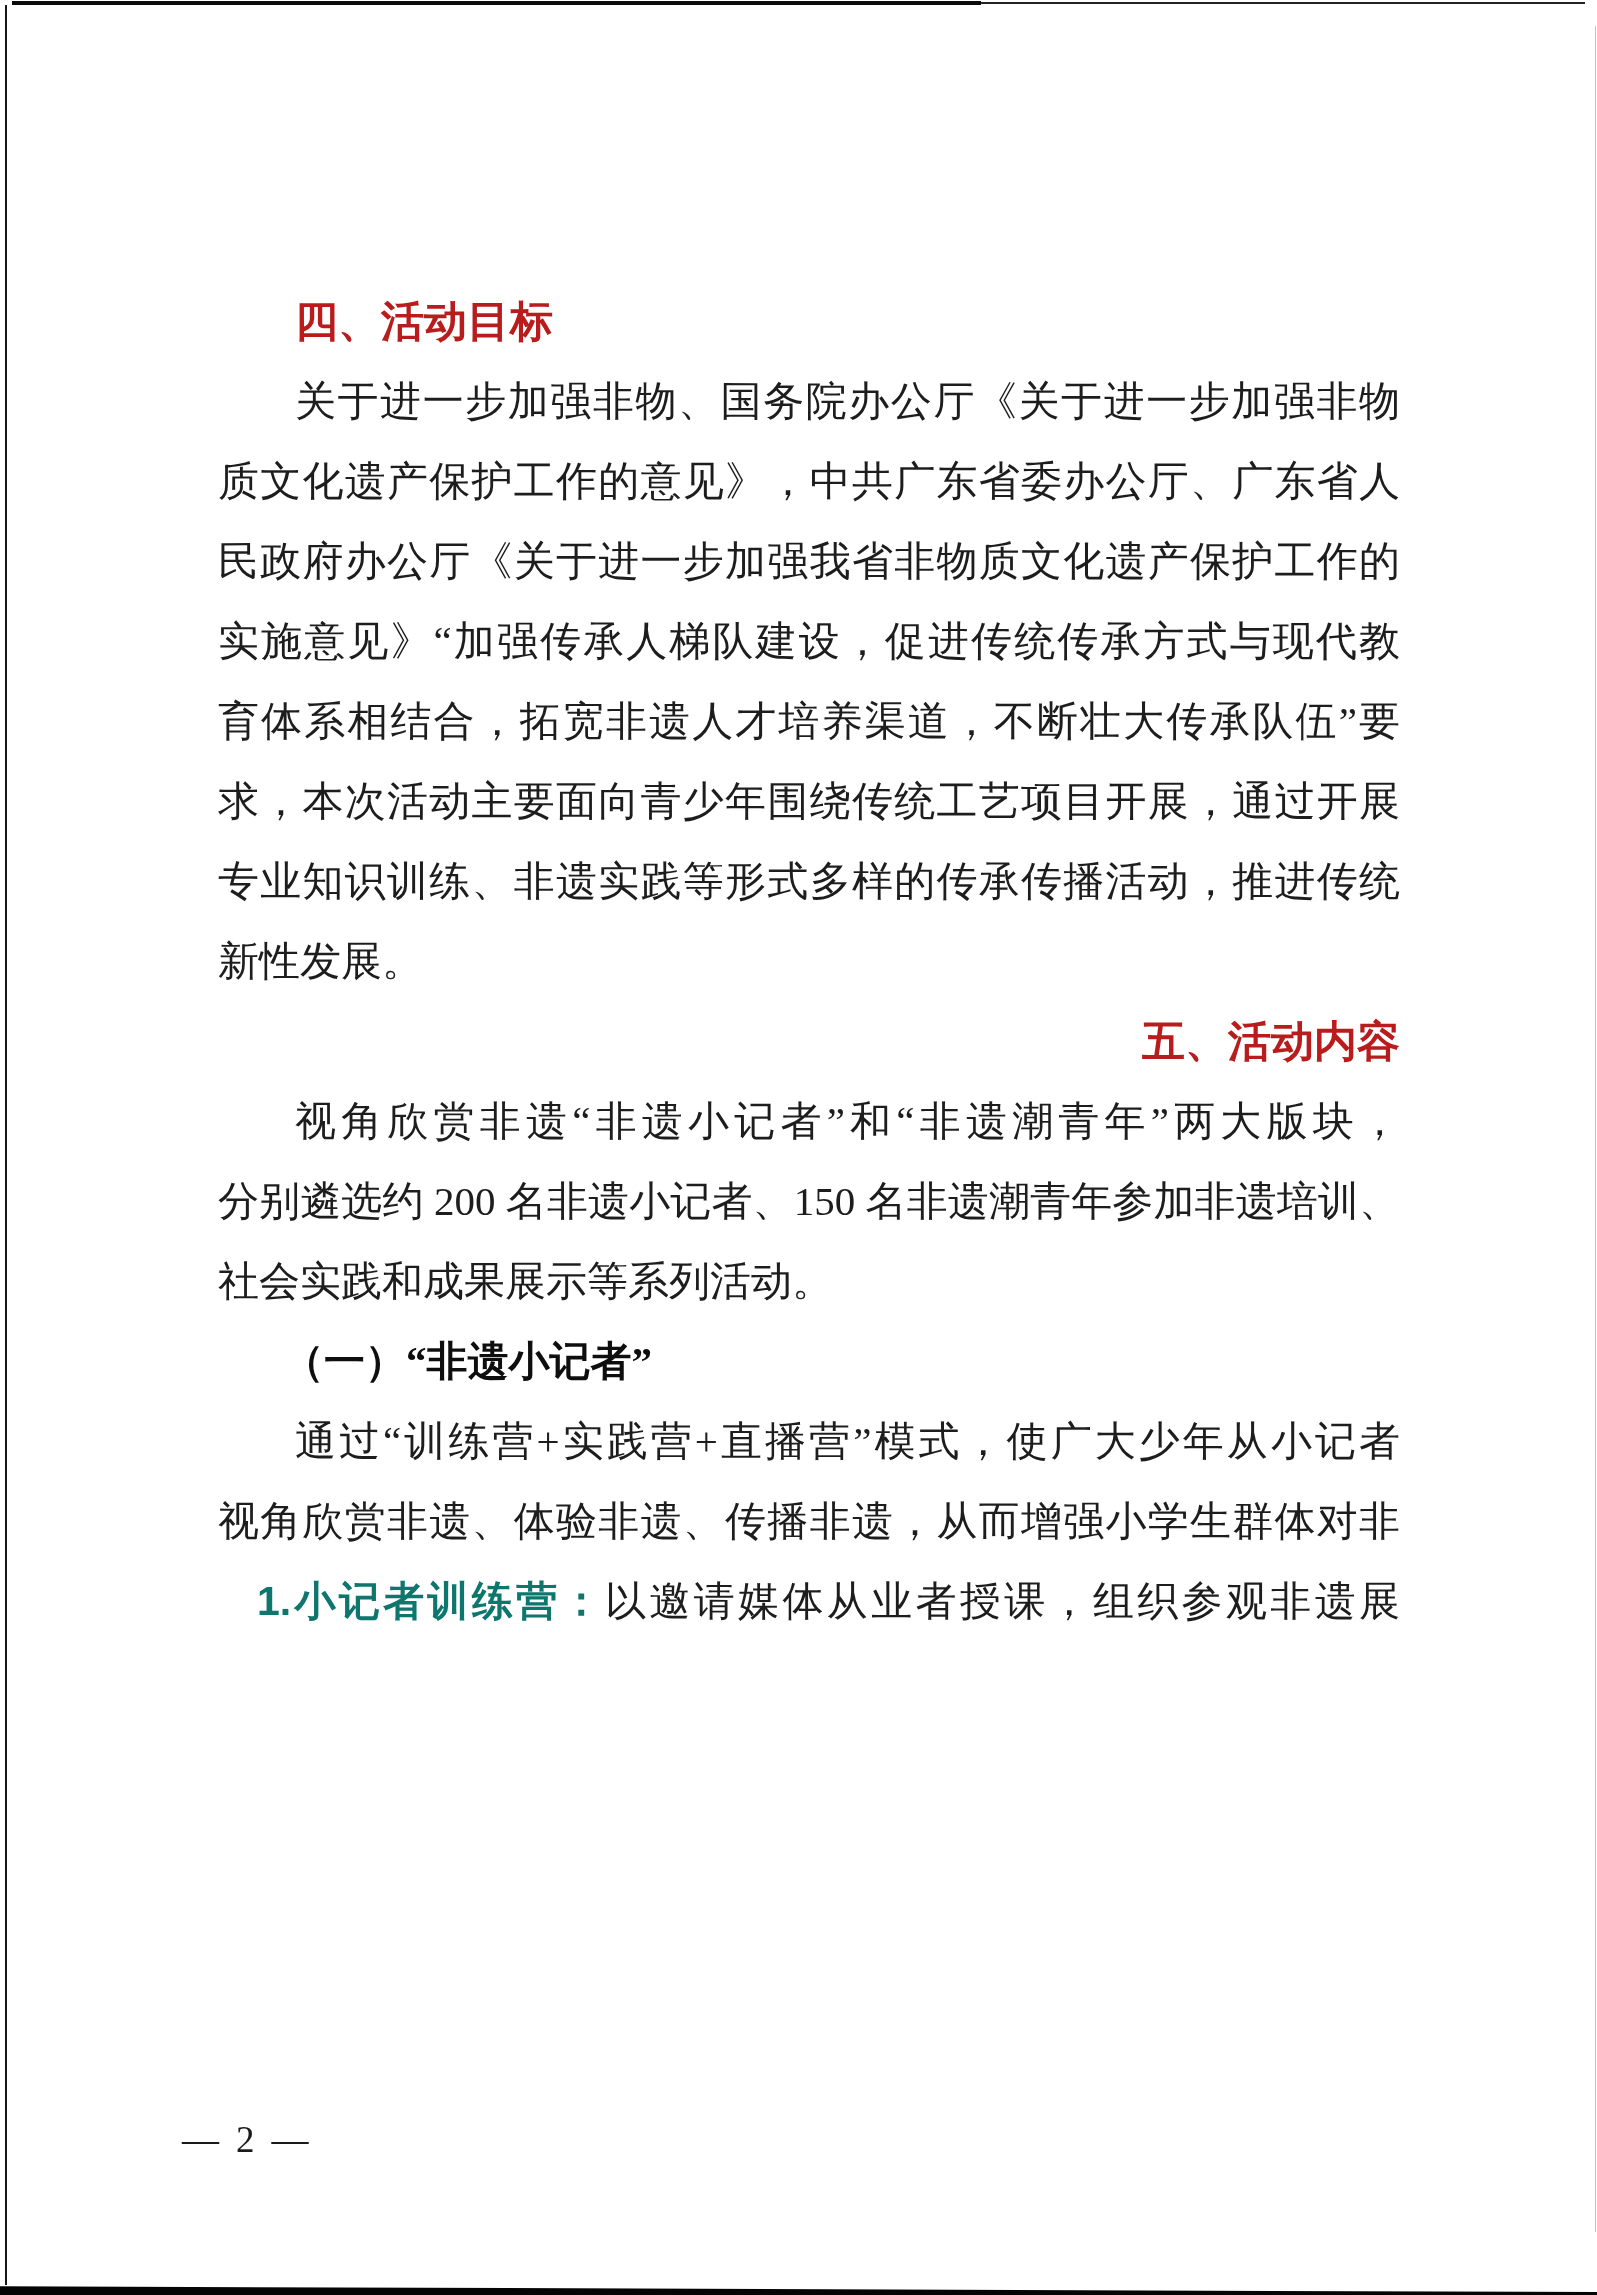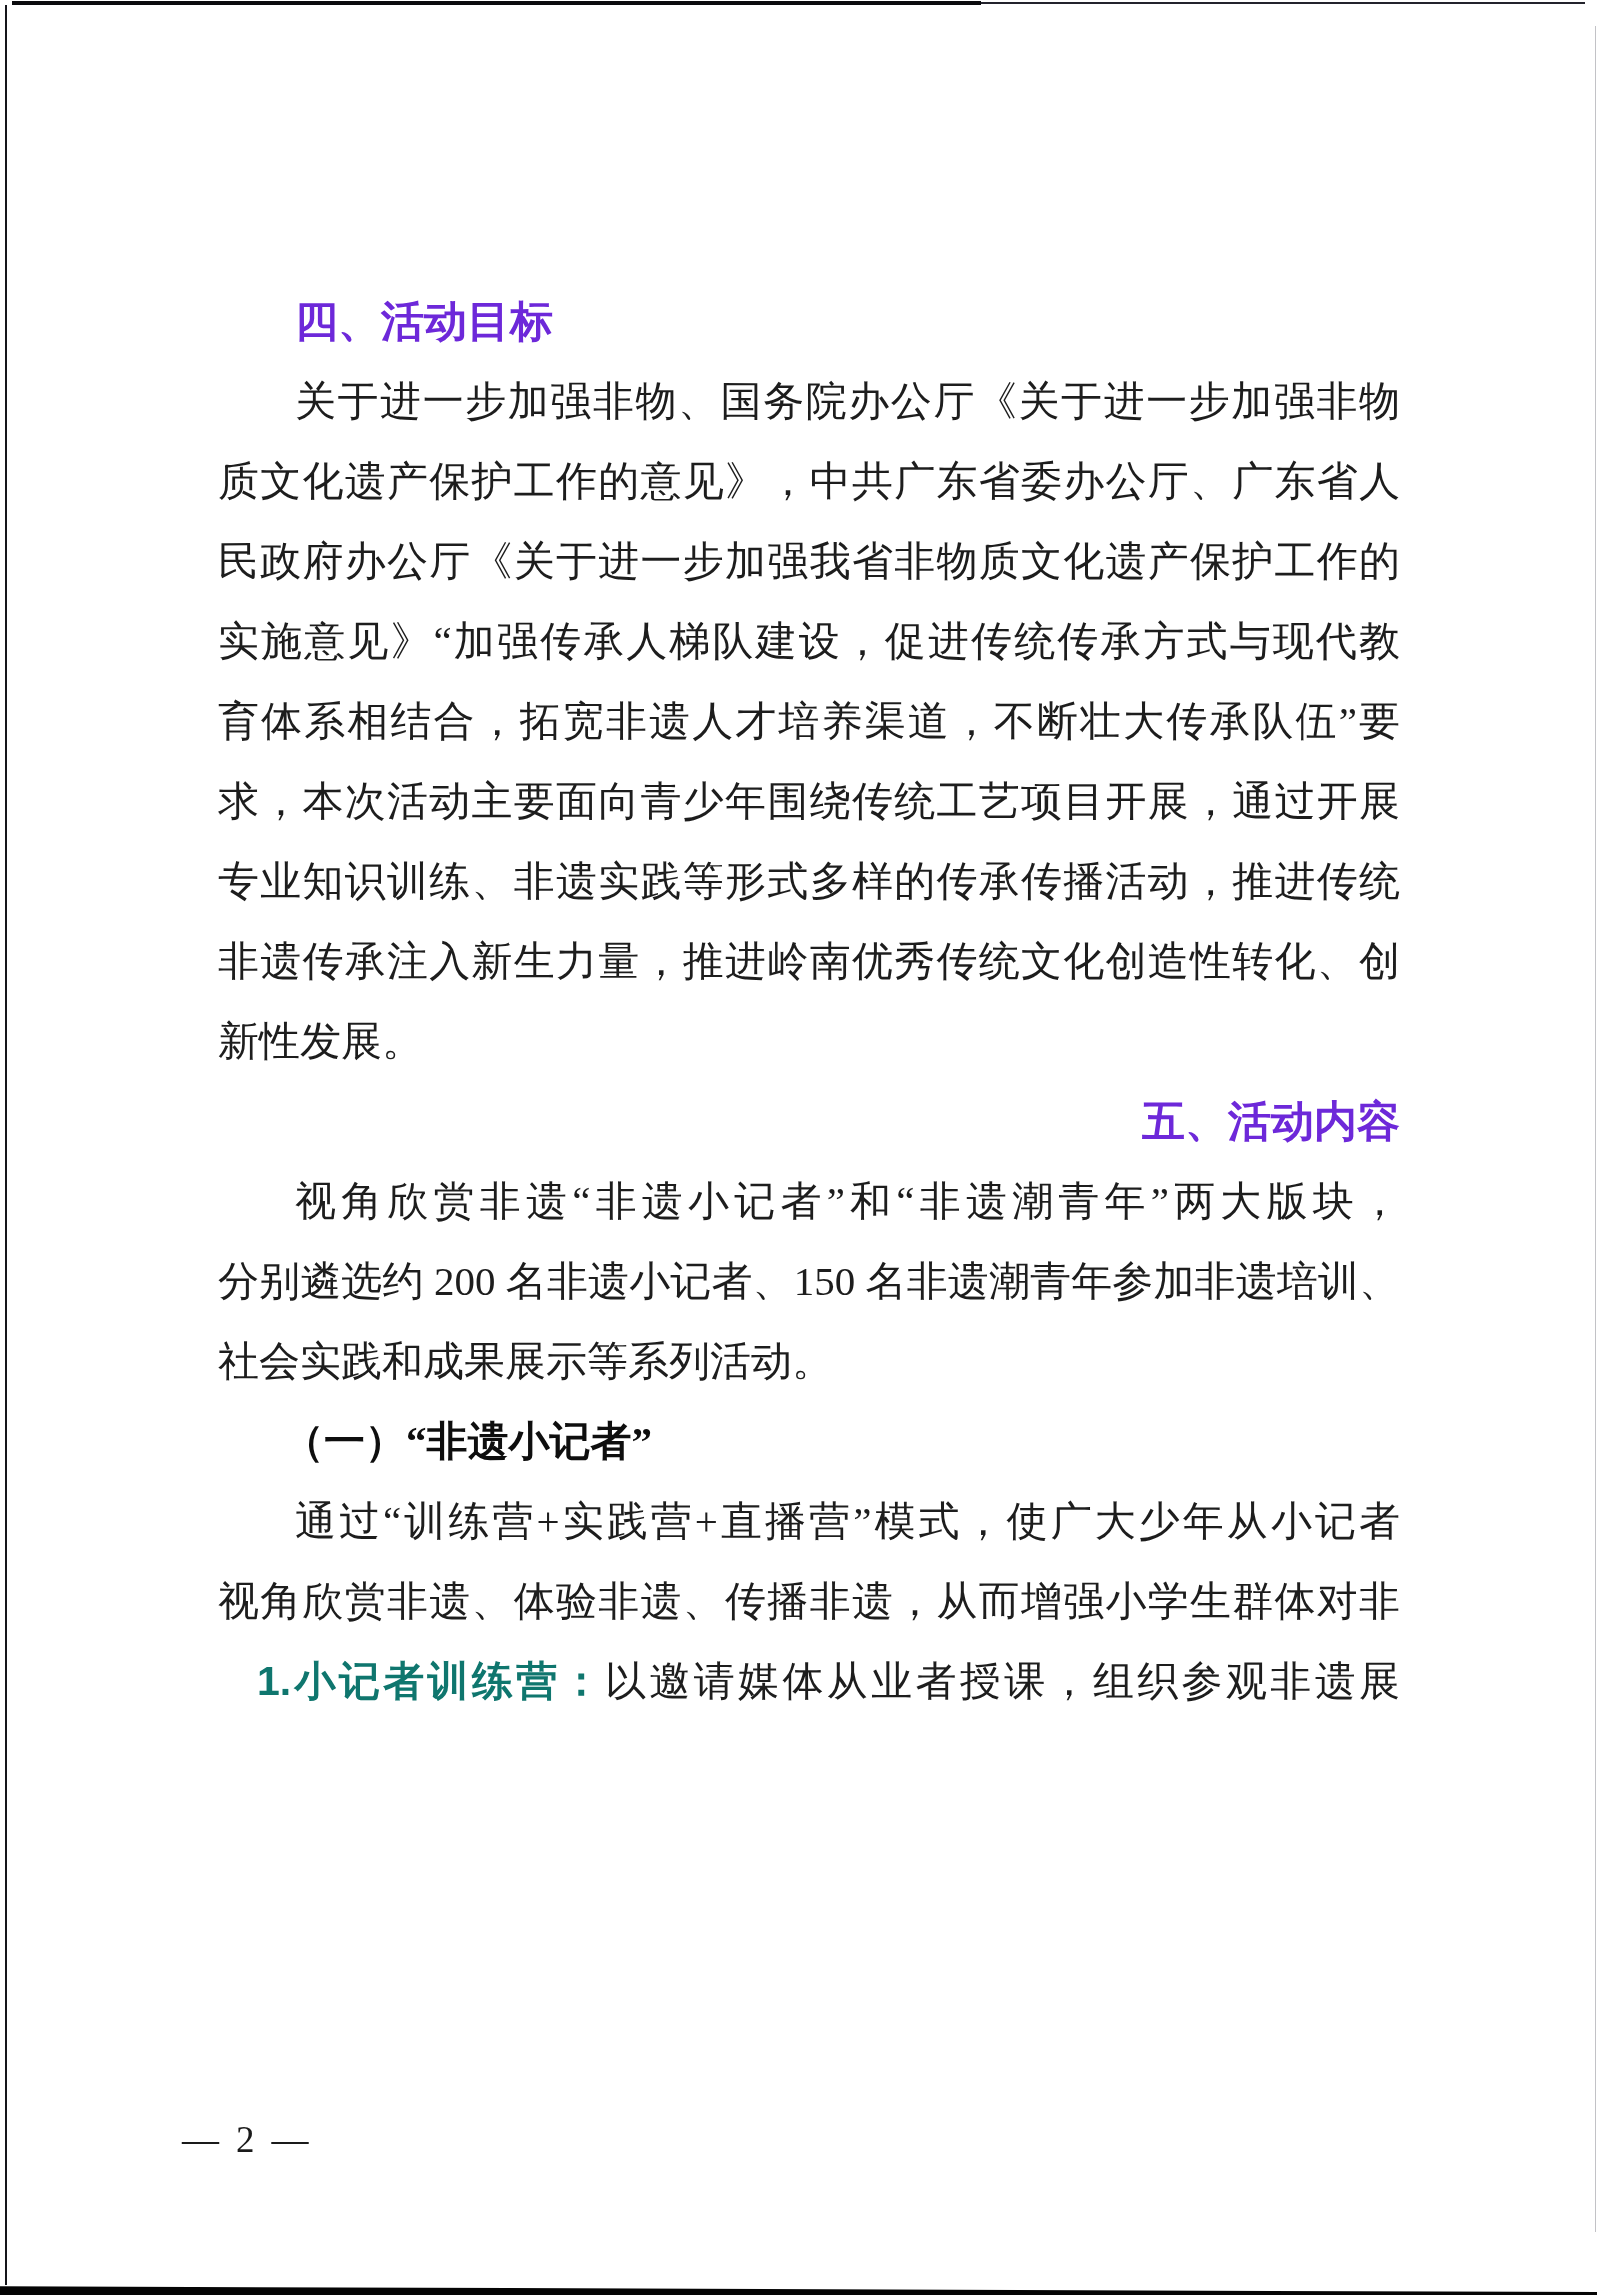--- a/index.html
+++ b/index.html
@@ -39,21 +39,21 @@
   }
   .line.just {
     text-align: justify;
     text-align-last: justify;
     text-justify: inter-character;
   }
   .line.h1 {
     font-family: "Liberation Sans", sans-serif;
     font-weight: 700;
     font-size: 43px;
-    color: #6d28d9;
+    color: #b91c1c;
   }
   .line.sub {
     font-weight: 700;
     color: #0e0e0e;
   }
   .line b {
     font-family: "Liberation Sans", sans-serif;
     font-weight: 700;
     color: #0f766e;
   }
@@ -80,21 +80,20 @@
 
   <div class="lines">
       <div class="line h1" style="padding-left: 77px;">四、活动目标</div>
       <div class="line body just" style="padding-left: 77px;">关于进一步加强非物、国务院办公厅《关于进一步加强非物</div>
       <div class="line body just">质文化遗产保护工作的意见》，中共广东省委办公厅、广东省人</div>
       <div class="line body just">民政府办公厅《关于进一步加强我省非物质文化遗产保护工作的</div>
       <div class="line body just">实施意见》“加强传承人梯队建设，促进传统传承方式与现代教</div>
       <div class="line body just">育体系相结合，拓宽非遗人才培养渠道，不断壮大传承队伍”要</div>
       <div class="line body just">求，本次活动主要面向青少年围绕传统工艺项目开展，通过开展</div>
       <div class="line body just">专业知识训练、非遗实践等形式多样的传承传播活动，推进传统</div>
-      <div class="line body just">非遗传承注入新生力量，推进岭南优秀传统文化创造性转化、创</div>
       <div class="line body">新性发展。</div>
       <div class="line h1" style="padding-left: 77px; text-align: right;">五、活动内容</div>
       <div class="line body just" style="padding-left: 77px;">视角欣赏非遗“非遗小记者”和“非遗潮青年”两大版块，</div>
       <div class="line body just">分别遴选约 200 名非遗小记者、150 名非遗潮青年参加非遗培训、</div>
       <div class="line body">社会实践和成果展示等系列活动。</div>
       <div class="line sub" style="padding-left: 65px;">（一）“非遗小记者”</div>
       <div class="line body just" style="padding-left: 77px;">通过“训练营+实践营+直播营”模式，使广大少年从小记者</div>
       <div class="line body just">视角欣赏非遗、体验非遗、传播非遗，从而增强小学生群体对非</div>
       <div class="line body just" style="padding-left: 39px;"><b>1.小记者训练营：</b>以邀请媒体从业者授课，组织参观非遗展</div>
     </div>

